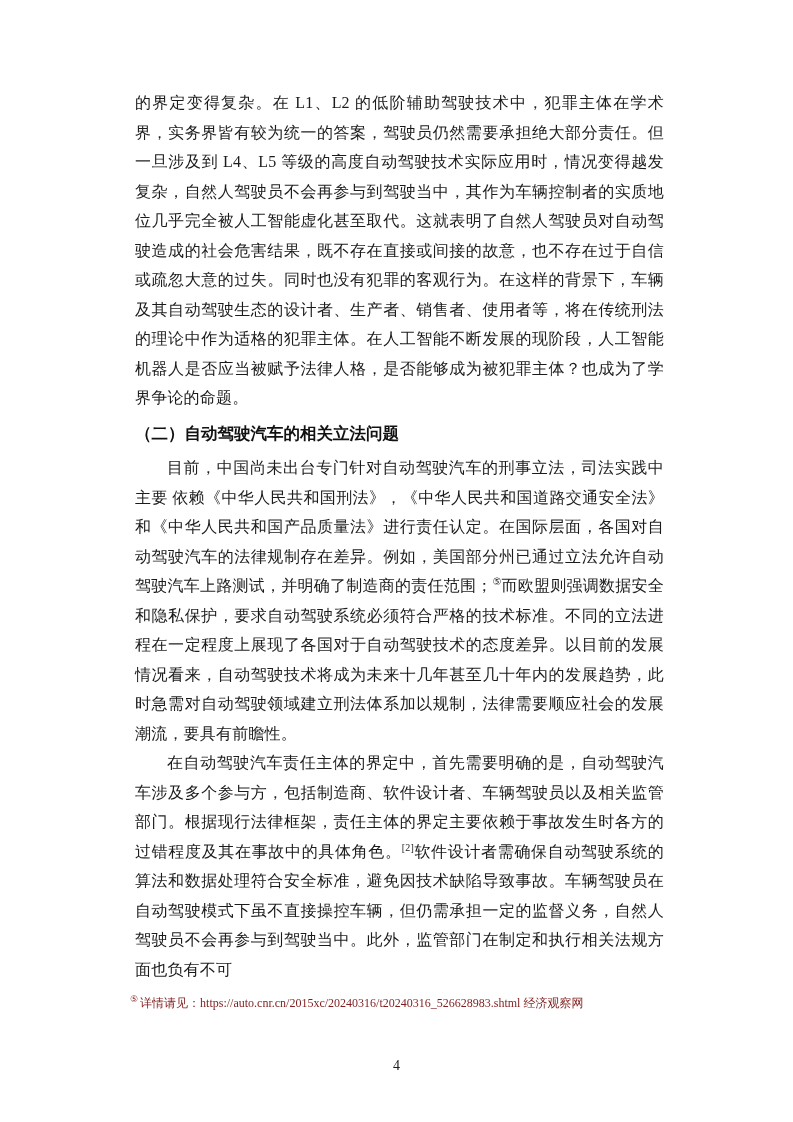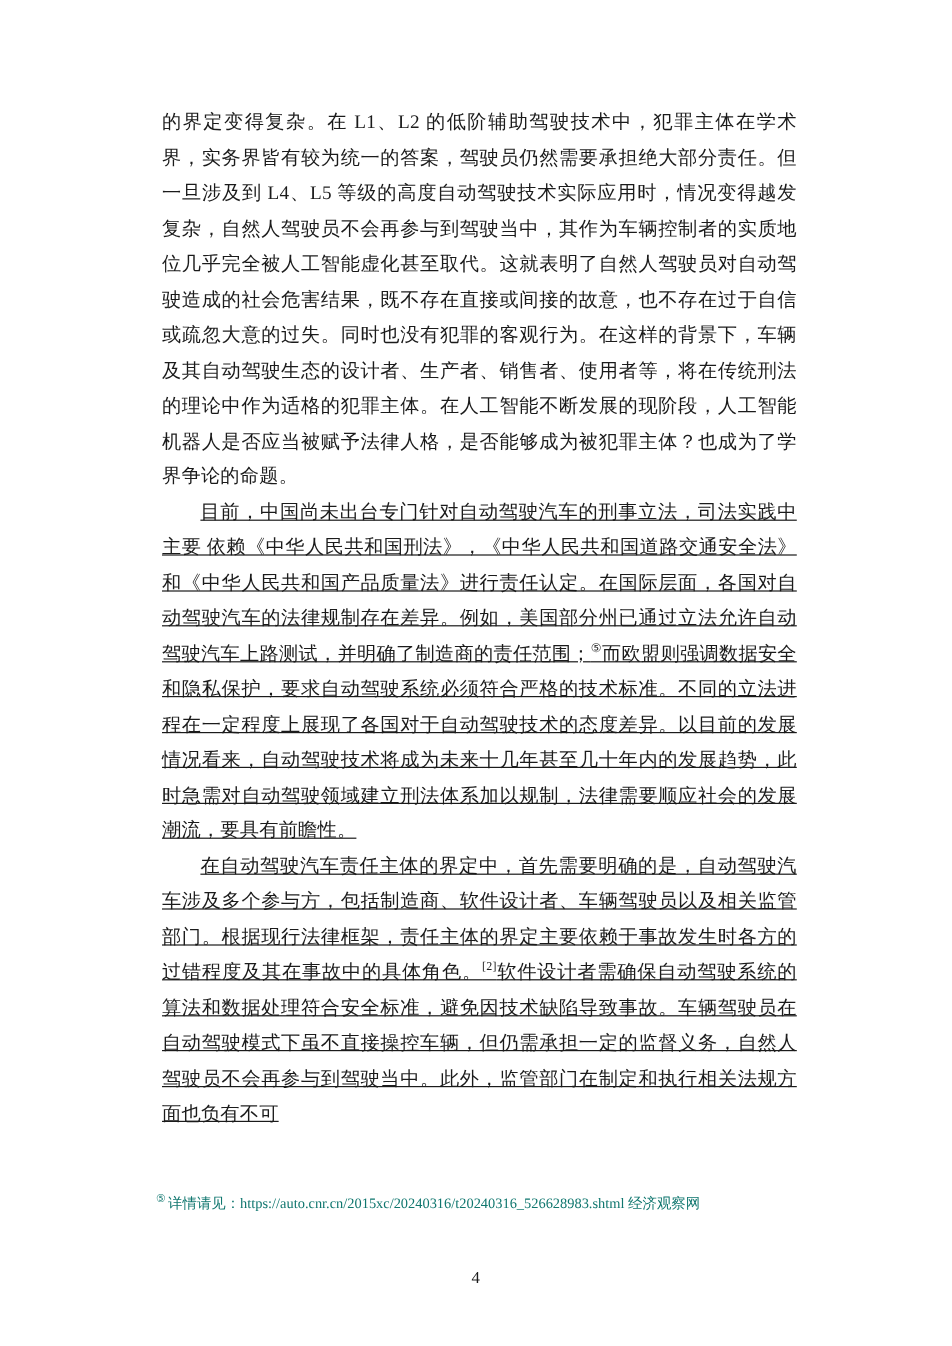--- a/index.html
+++ b/index.html
@@ -24,42 +24,42 @@
     top: 88px;
     width: 529px;
   }
   p.body {
     font-size: 16px;
     line-height: 29.5px;
     text-align: justify;
     text-justify: inter-ideograph;
     letter-spacing: 0.2px;
   }
-  p.body.indent { text-indent: 2em; text-decoration: underline; }
+  p.body.indent { text-indent: 2em; }
   p.heading {
     font-size: 16.5px;
     line-height: 29.5px;
     font-weight: bold;
     font-family: "Liberation Sans", "DejaVu Sans", sans-serif;
     color: #111111;
     margin: 6px 0 5px 0;
   }
   sup.fn-ref {
     font-size: 10px;
     line-height: 0;
     vertical-align: super;
   }
   .footnote {
     position: absolute;
     left: 130px;
     top: 995px;
     width: 545px;
     font-size: 12px;
     line-height: 17px;
-    color: #0f766e;
+    color: #7f1d1d;
     text-align: left;
   }
   .footnote .fn-marker {
     font-size: 9px;
     vertical-align: super;
     line-height: 0;
     margin-right: 2px;
   }
   .footnote .fn-text {
     font-family: "Liberation Serif", "DejaVu Serif", serif;
@@ -73,20 +73,21 @@
     font-size: 14px;
     color: #1b1b1b;
   }
 </style>
 </head>
 <body>
 
 <div class="page">
   <div class="content" id="content">
       <p class="body"><span>的界定变得复杂。在 L1、L2 的低阶辅助驾驶技术中，犯罪主体在学术界，实务界皆有较为统一的答案，驾驶员仍然需要承担绝大部分责任。但一旦涉及到 L4、L5 等级的高度自动驾驶技术实际应用时，情况变得越发复杂，自然人驾驶员不会再参与到驾驶当中，其作为车辆控制者的实质地位几乎完全被人工智能虚化甚至取代。这就表明了自然人驾驶员对自动驾驶造成的社会危害结果，既不存在直接或间接的故意，也不存在过于自信或疏忽大意的过失。同时也没有犯罪的客观行为。在这样的背景下，车辆及其自动驾驶生态的设计者、生产者、销售者、使用者等，将在传统刑法的理论中作为适格的犯罪主体。在人工智能不断发展的现阶段，人工智能机器人是否应当被赋予法律人格，是否能够成为被犯罪主体？也成为了学界争论的命题。</span></p>
+      <p class="heading"><span>（二）自动驾驶汽车的相关立法问题</span></p>
       <p class="body indent"><span>目前，中国尚未出台专门针对自动驾驶汽车的刑事立法，司法实践中主要 依赖《中华人民共和国刑法》，《中华人民共和国道路交通安全法》和《中华人民共和国产品质量法》进行责任认定。在国际层面，各国对自动驾驶汽车的法律规制存在差异。例如，美国部分州已通过立法允许自动驾驶汽车上路测试，并明确了制造商的责任范围；</span><sup class="fn-ref">⑤</sup><span>而欧盟则强调数据安全和隐私保护，要求自动驾驶系统必须符合严格的技术标准。不同的立法进程在一定程度上展现了各国对于自动驾驶技术的态度差异。以目前的发展情况看来，自动驾驶技术将成为未来十几年甚至几十年内的发展趋势，此时急需对自动驾驶领域建立刑法体系加以规制，法律需要顺应社会的发展潮流，要具有前瞻性。</span></p>
       <p class="body indent"><span>在自动驾驶汽车责任主体的界定中，首先需要明确的是，自动驾驶汽车涉及多个参与方，包括制造商、软件设计者、车辆驾驶员以及相关监管部门。根据现行法律框架，责任主体的界定主要依赖于事故发生时各方的过错程度及其在事故中的具体角色。</span><sup class="fn-ref">[2]</sup><span>软件设计者需确保自动驾驶系统的算法和数据处理符合安全标准，避免因技术缺陷导致事故。车辆驾驶员在自动驾驶模式下虽不直接操控车辆，但仍需承担一定的监督义务，自然人驾驶员不会再参与到驾驶当中。此外，监管部门在制定和执行相关法规方面也负有不可</span></p>
     </div>
 
   <div class="footnote">
     <sup class="fn-marker">⑤</sup><span class="fn-text">详情请见：https://auto.cnr.cn/2015xc/20240316/t20240316_526628983.shtml 经济观察网</span>
   </div>
 
   <div class="page-number">4</div>
 </div>

